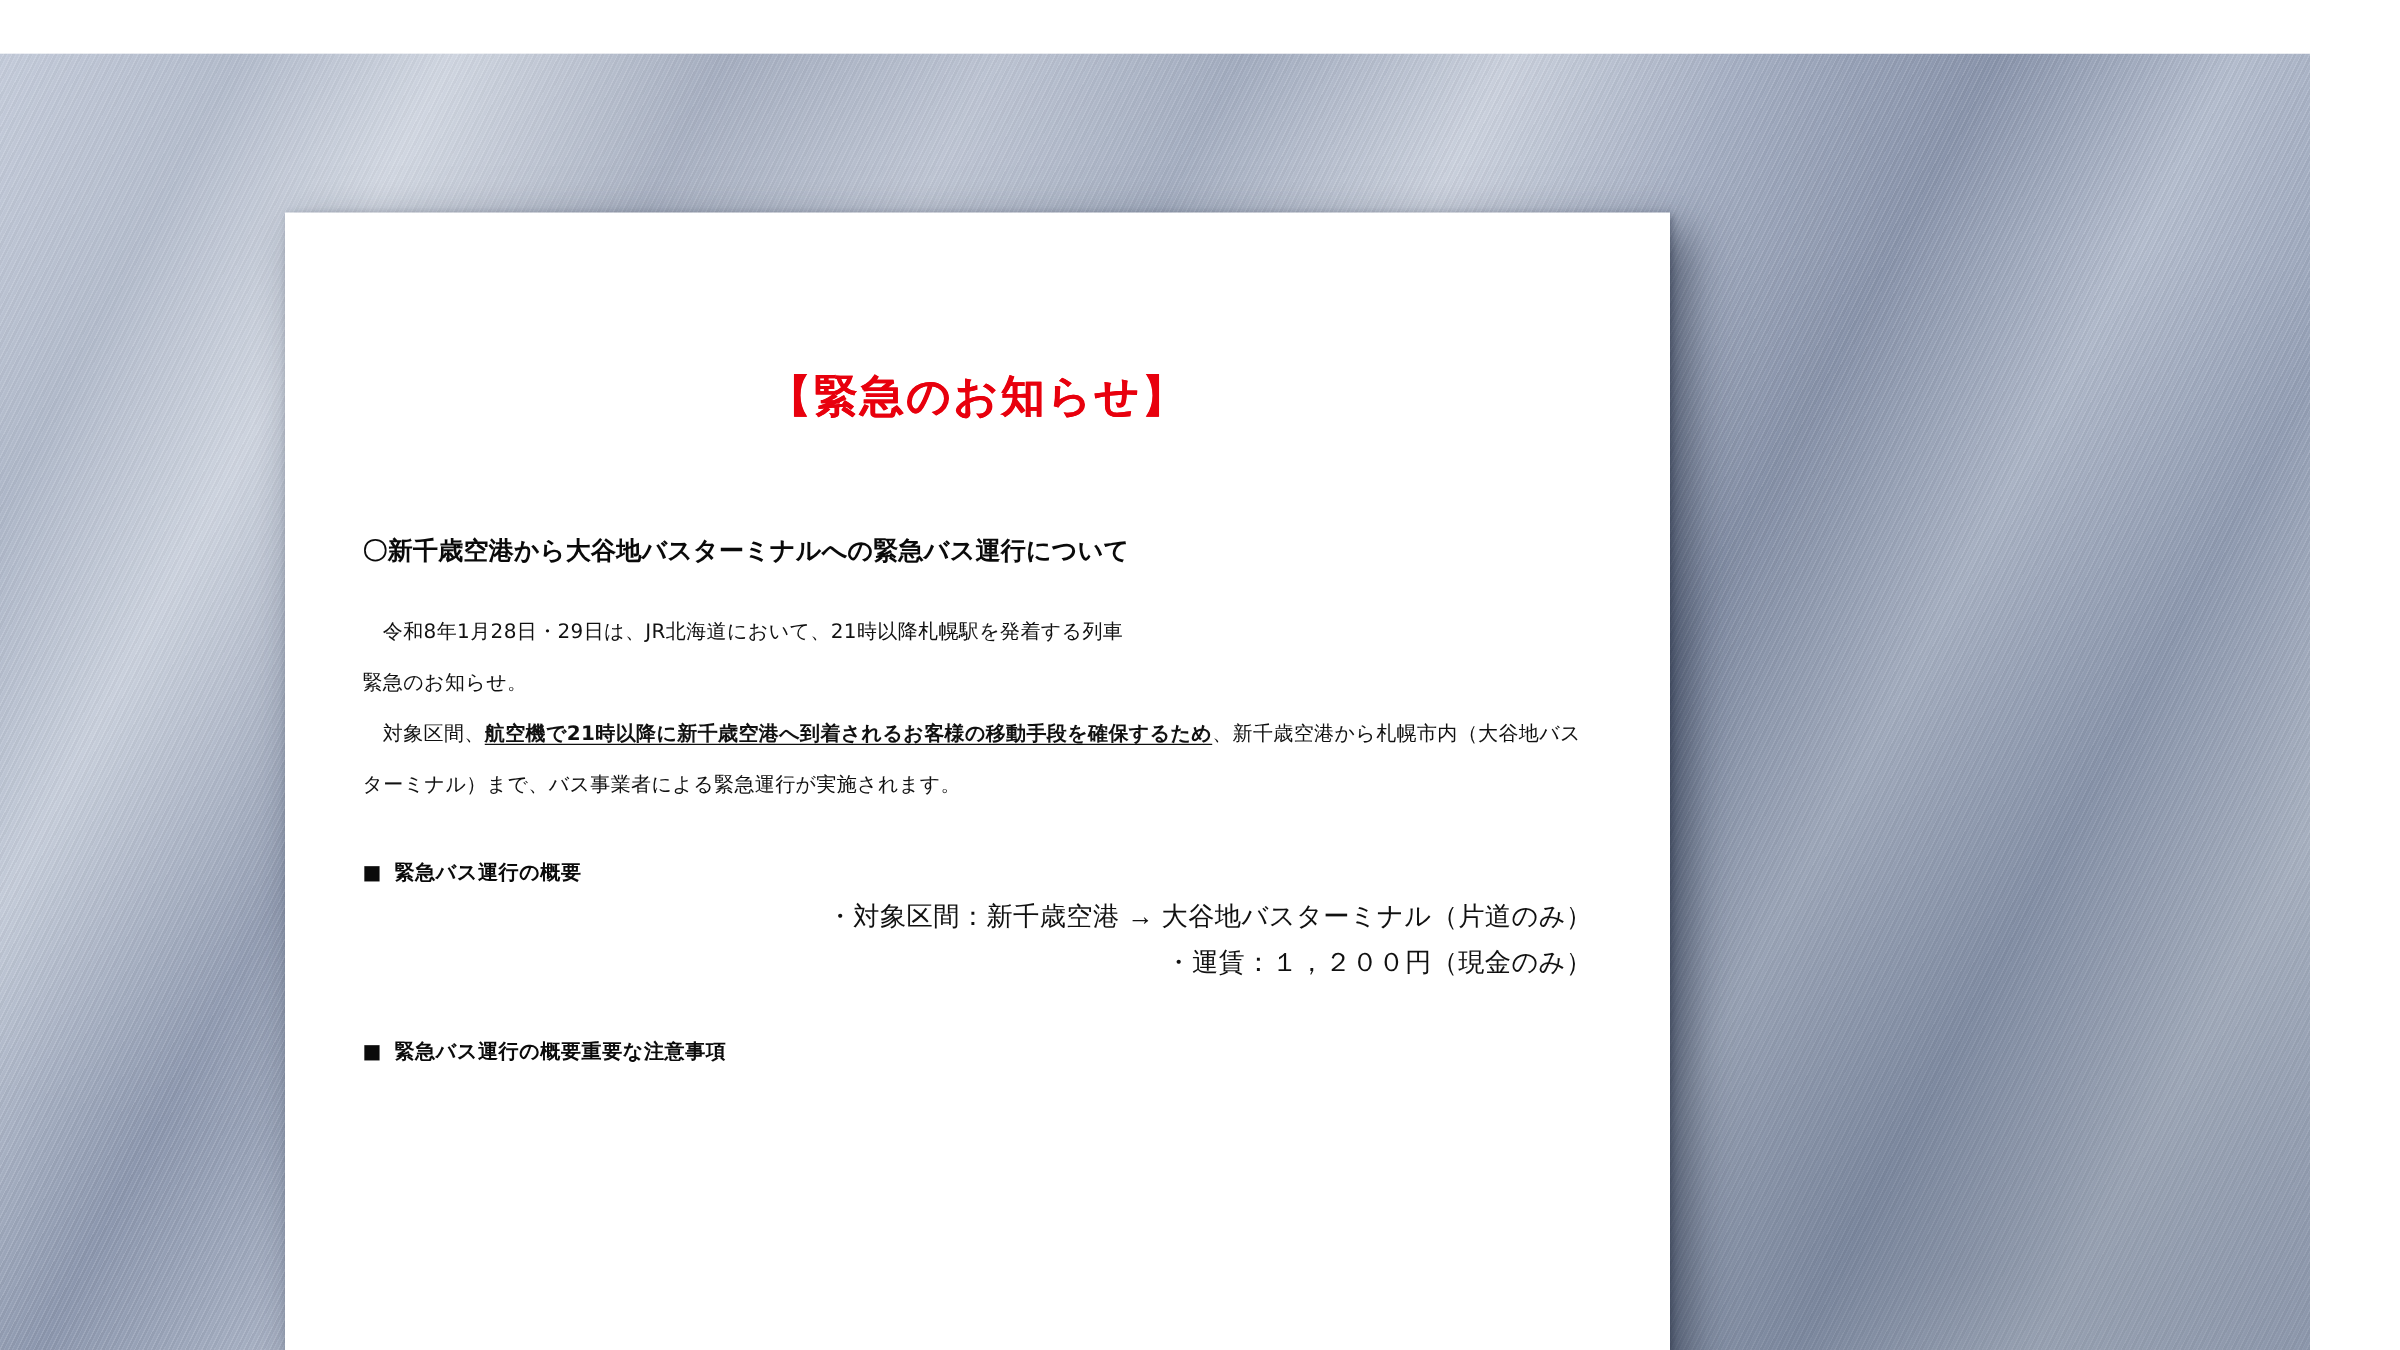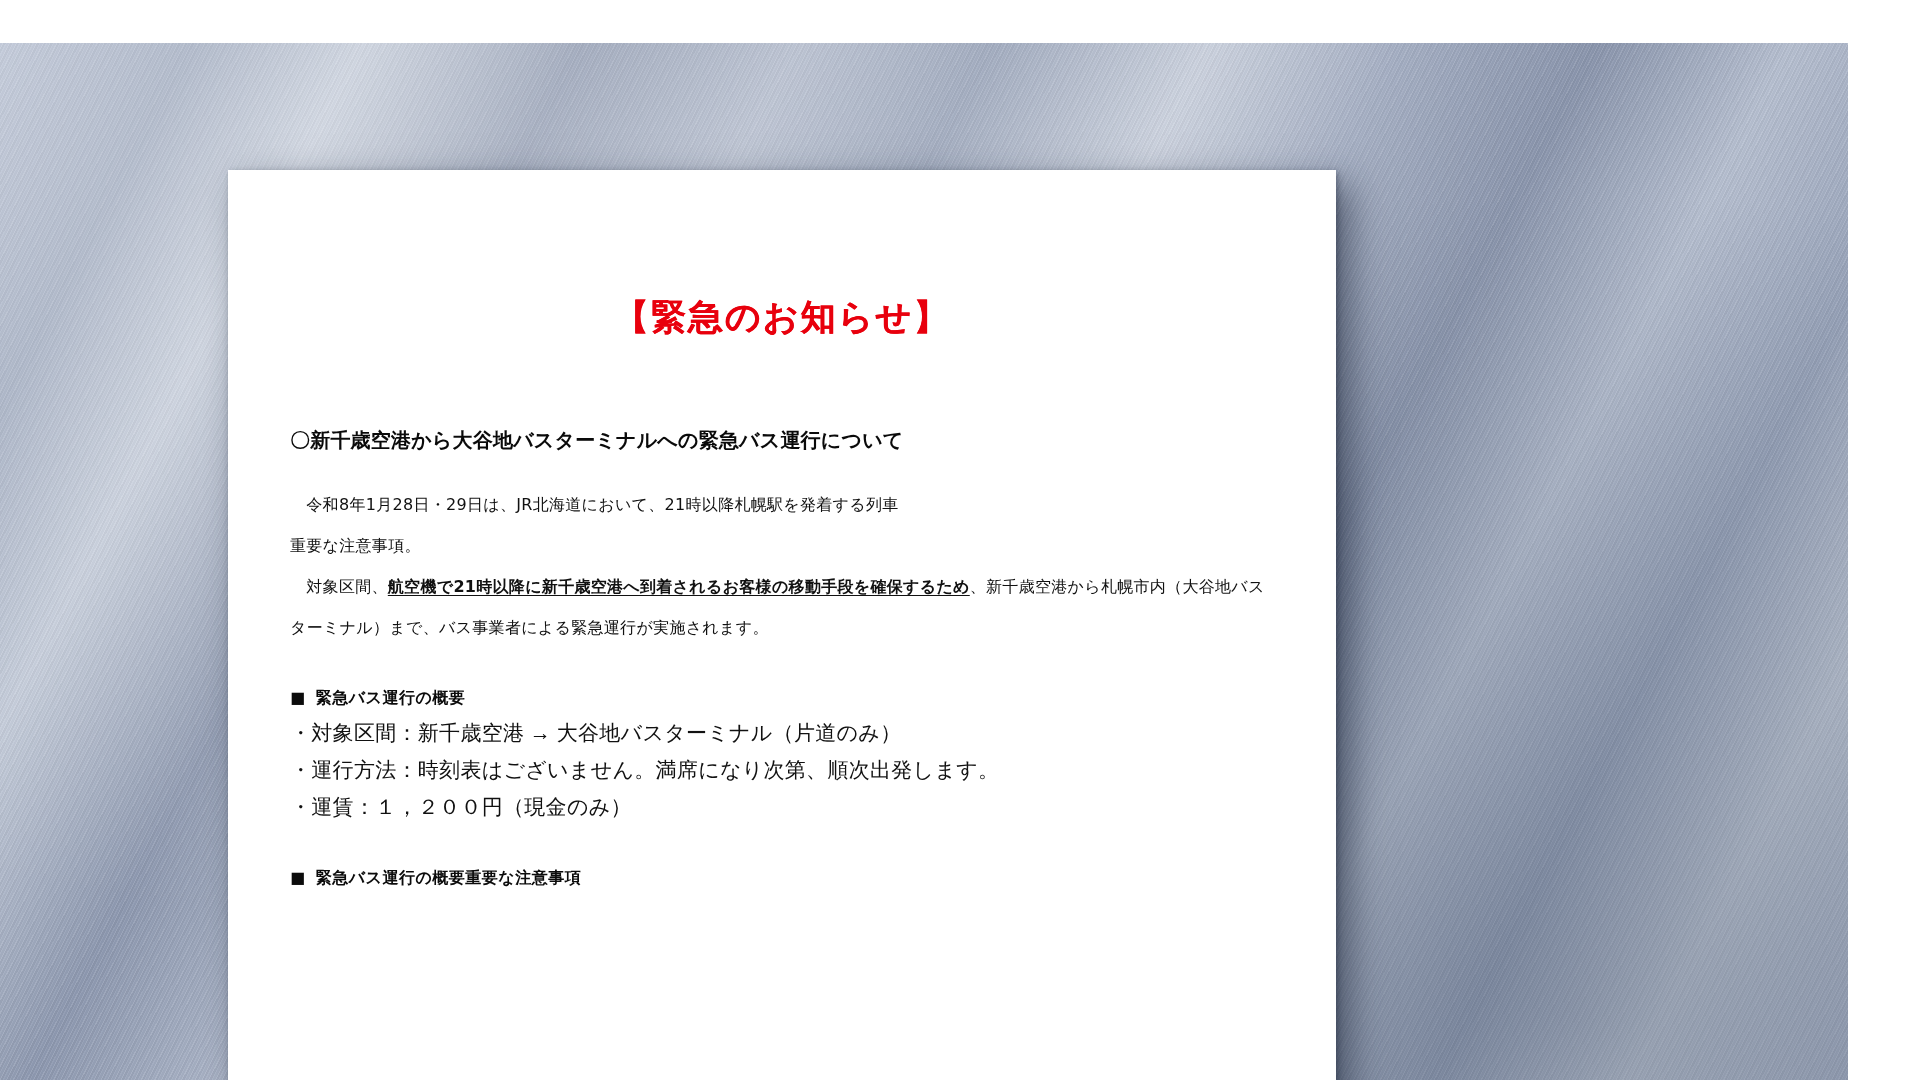--- a/index.html
+++ b/index.html
@@ -118,58 +118,58 @@
   .section-head {
     margin-top: 40px;
     font-family: "DejaVu Sans", sans-serif;
     font-weight: bold;
     font-size: 16px;
     letter-spacing: 0.5px;
   }
   .section-head .sq { margin-right: 10px; }
 
   .bullet-line {
-    font-family: Liberation Serif, serif;
+    font-family: Liberation Sans, sans-serif;
     font-size: 21px;
     line-height: 37px;
     letter-spacing: 0.3px;
     color: #111;
+    text-align: right;
   }
   .bullets { margin-top: 6px; }
 
   .section-head.second { margin-top: 42px; }
 </style>
 </head>
 <body>
 
 <div id="desktop">
 
   <div id="page">
     <div class="doc-inner">
 
       <div class="doc-title">【緊急のお知らせ】</div>
 
       <div class="heading-o">〇新千歳空港から大谷地バスターミナルへの緊急バス運行について</div>
 
       <div class="body-para">
         <span>　令和8年1月28日・29日は、JR北海道において、21時以降札幌駅を発着する列車</span><br>
-        <span>重要な注意事項。</span>
+        <span>緊急のお知らせ。</span>
       </div>
 
       <div class="body-para tight">
         <span>　対象区間、</span><span class="u b">航空機で21時以降に新千歳空港へ到着されるお客様の移動手段を確保するため</span><span>、新千歳空港から札幌市内（大谷地バスターミナル）まで、バス事業者による緊急運行が実施されます。</span>
       </div>
 
       <div class="section-head">
         <span class="sq">■</span><span>緊急バス運行の概要</span>
       </div>
 
       <div class="bullets">
         <div class="bullet-line">・対象区間：新千歳空港 → 大谷地バスターミナル（片道のみ）</div>
-        <div class="bullet-line">・運行方法：時刻表はございません。満席になり次第、順次出発します。</div>
         <div class="bullet-line">・運賃：１，２００円（現金のみ）</div>
       </div>
 
       <div class="section-head second">
         <span class="sq">■</span><span>緊急バス運行の概要</span><span class="b">重要な注意事項</span>
       </div>
 
     </div>
   </div>
 

